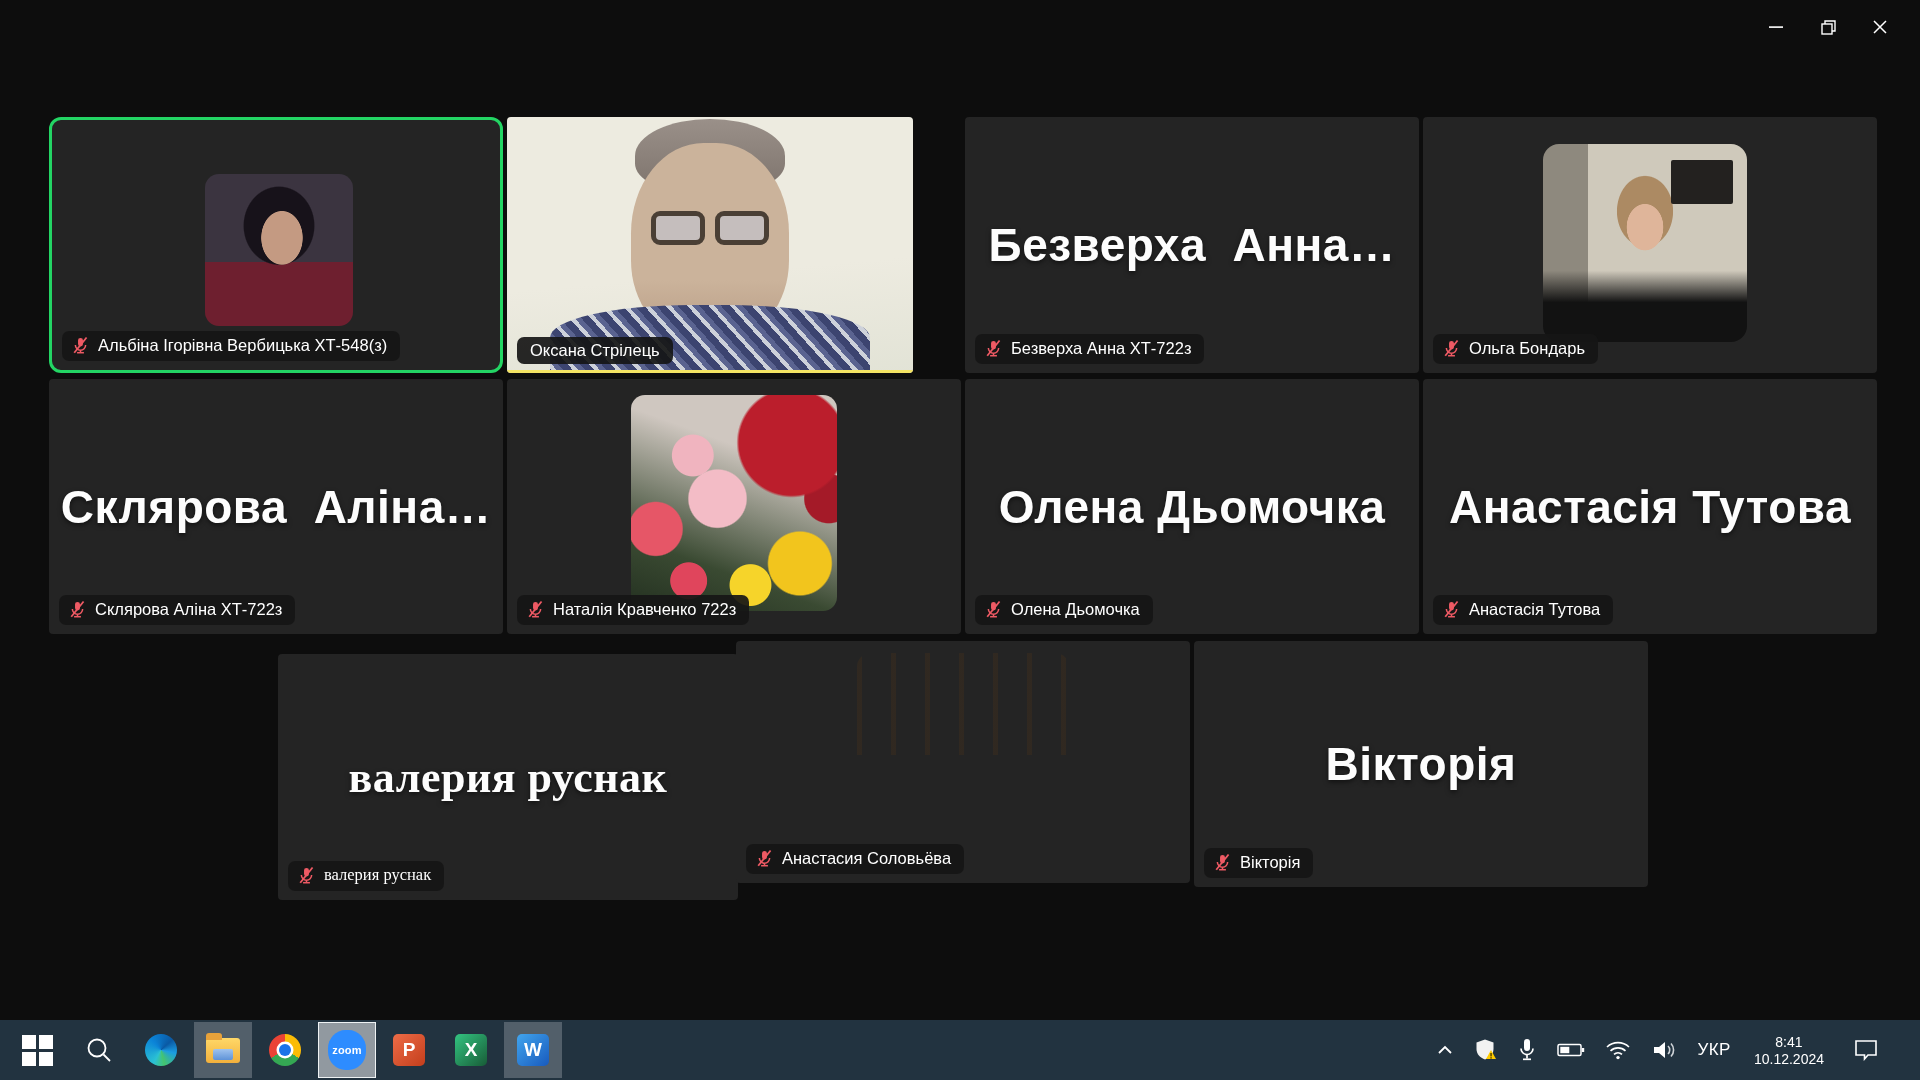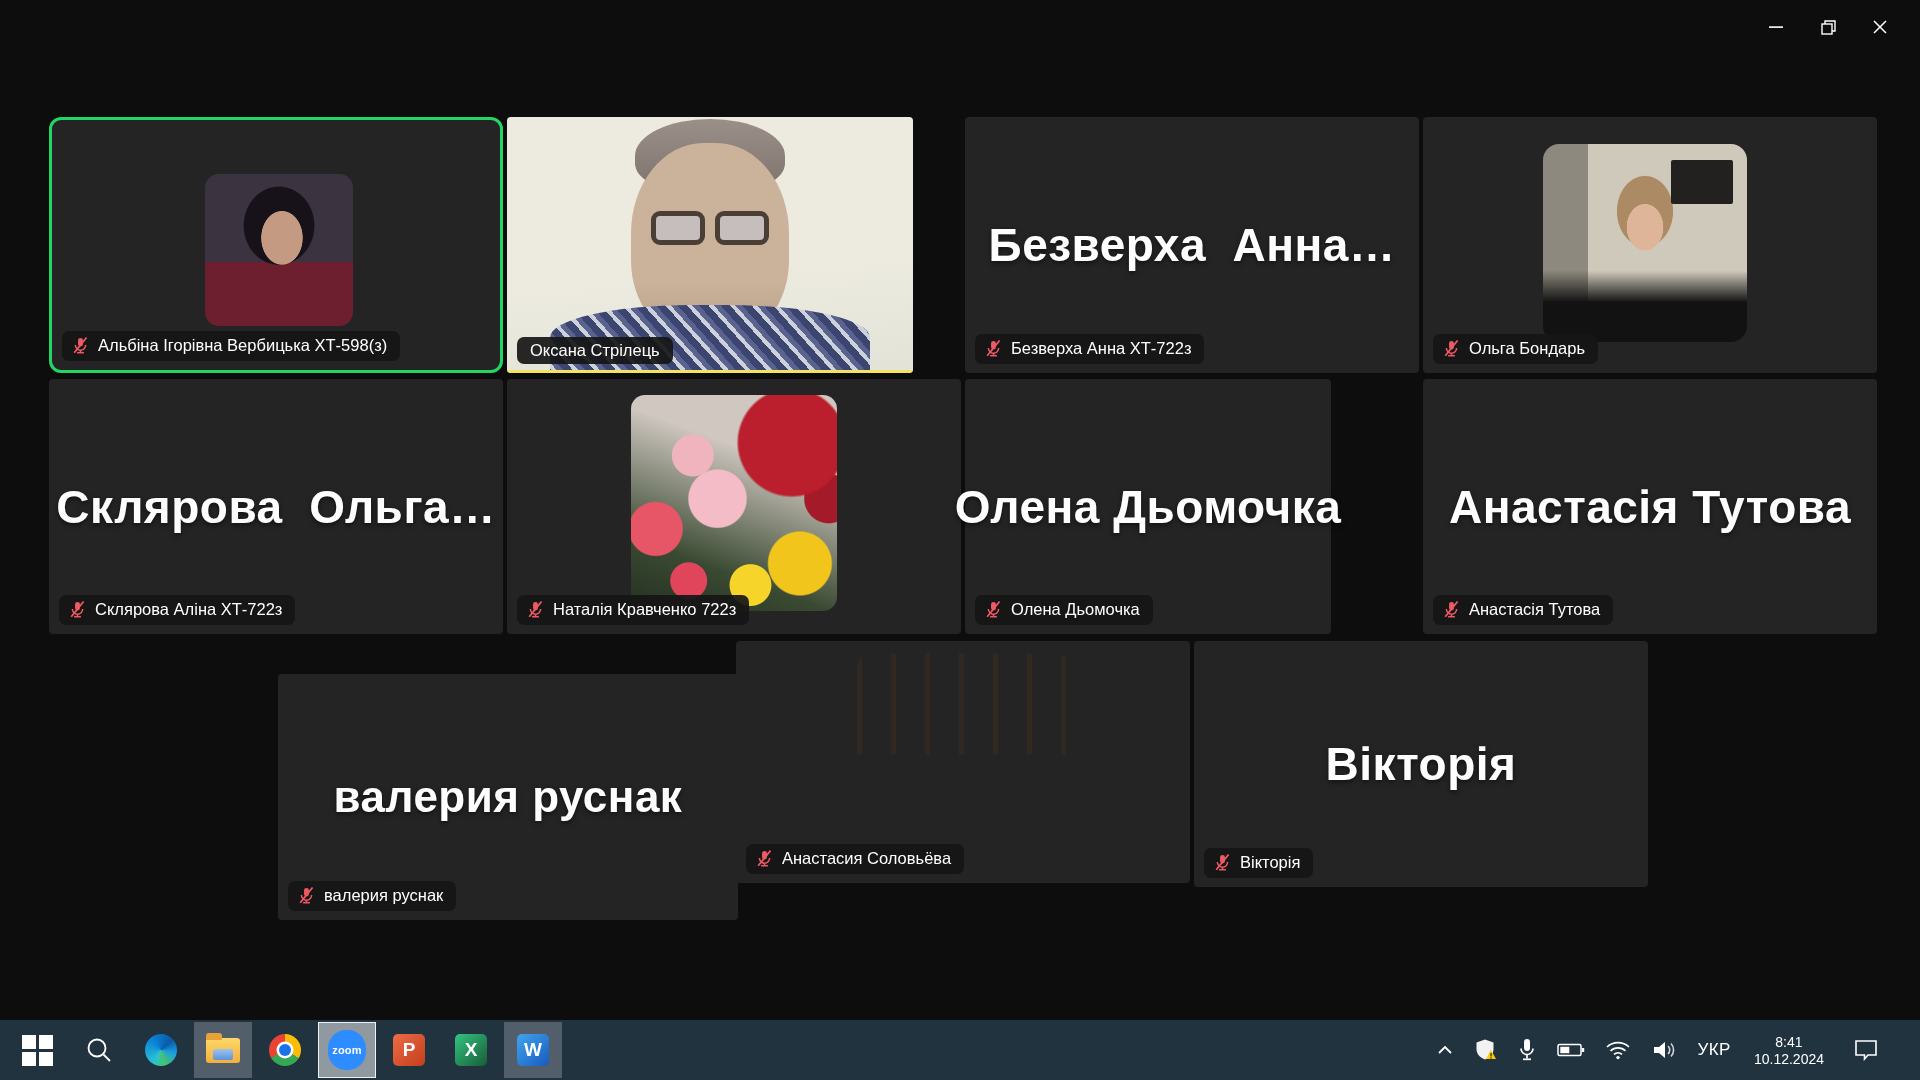--- a/index.html
+++ b/index.html
@@ -160,21 +160,21 @@
   <div class="pill">
     <svg class="mic-muted" viewBox="0 0 20 20">
       <g fill="#ee5a64" stroke="#ee5a64">
         <rect x="7.4" y="2" width="5.2" height="9" rx="2.6" stroke="none"></rect>
         <path d="M4.6 9.6a5.4 5.4 0 0 0 10.8 0" fill="none" stroke-width="1.6"></path>
         <line x1="10" y1="15" x2="10" y2="17.4" stroke-width="1.6"></line>
         <line x1="6.4" y1="17.6" x2="13.6" y2="17.6" stroke-width="1.6"></line>
         <line x1="3.4" y1="17.6" x2="16.4" y2="1.6" stroke-width="1.9"></line>
       </g>
     </svg>
-    <span>Альбіна Ігорівна Вербицька ХТ-598(з)</span>
+    <span>Альбіна Ігорівна Вербицька ХТ-548(з)</span>
   </div>
 </div>
 
 <div class="tile" style="left:507px;top:117px;width:406px;height:256px;">
   <div class="video-scene">
     <div class="vs-hairbun"></div>
     <div class="vs-head"></div>
     <div class="vs-glasses">
         <i></i>
         <i></i>
@@ -214,21 +214,21 @@
         <line x1="10" y1="15" x2="10" y2="17.4" stroke-width="1.6"></line>
         <line x1="6.4" y1="17.6" x2="13.6" y2="17.6" stroke-width="1.6"></line>
         <line x1="3.4" y1="17.6" x2="16.4" y2="1.6" stroke-width="1.9"></line>
       </g>
     </svg>
     <span>Ольга Бондарь</span>
   </div>
 </div>
 
 <div class="tile" style="left:49px;top:379px;width:454px;height:255px;">
-  <div class="bigname">Склярова  Ольга…</div>
+  <div class="bigname">Склярова  Аліна…</div>
   <div class="pill">
     <svg class="mic-muted" viewBox="0 0 20 20">
       <g fill="#ee5a64" stroke="#ee5a64">
         <rect x="7.4" y="2" width="5.2" height="9" rx="2.6" stroke="none"></rect>
         <path d="M4.6 9.6a5.4 5.4 0 0 0 10.8 0" fill="none" stroke-width="1.6"></path>
         <line x1="10" y1="15" x2="10" y2="17.4" stroke-width="1.6"></line>
         <line x1="6.4" y1="17.6" x2="13.6" y2="17.6" stroke-width="1.6"></line>
         <line x1="3.4" y1="17.6" x2="16.4" y2="1.6" stroke-width="1.9"></line>
       </g>
     </svg>
@@ -245,21 +245,21 @@
         <path d="M4.6 9.6a5.4 5.4 0 0 0 10.8 0" fill="none" stroke-width="1.6"></path>
         <line x1="10" y1="15" x2="10" y2="17.4" stroke-width="1.6"></line>
         <line x1="6.4" y1="17.6" x2="13.6" y2="17.6" stroke-width="1.6"></line>
         <line x1="3.4" y1="17.6" x2="16.4" y2="1.6" stroke-width="1.9"></line>
       </g>
     </svg>
     <span>Наталія Кравченко 722з</span>
   </div>
 </div>
 
-<div class="tile" style="left:965px;top:379px;width:366px;height:255px;">
+<div class="tile" style="left:965px;top:379px;width:454px;height:255px;">
   <div class="bigname">Олена Дьомочка</div>
   <div class="pill">
     <svg class="mic-muted" viewBox="0 0 20 20">
       <g fill="#ee5a64" stroke="#ee5a64">
         <rect x="7.4" y="2" width="5.2" height="9" rx="2.6" stroke="none"></rect>
         <path d="M4.6 9.6a5.4 5.4 0 0 0 10.8 0" fill="none" stroke-width="1.6"></path>
         <line x1="10" y1="15" x2="10" y2="17.4" stroke-width="1.6"></line>
         <line x1="6.4" y1="17.6" x2="13.6" y2="17.6" stroke-width="1.6"></line>
         <line x1="3.4" y1="17.6" x2="16.4" y2="1.6" stroke-width="1.9"></line>
       </g>
@@ -277,21 +277,21 @@
         <path d="M4.6 9.6a5.4 5.4 0 0 0 10.8 0" fill="none" stroke-width="1.6"></path>
         <line x1="10" y1="15" x2="10" y2="17.4" stroke-width="1.6"></line>
         <line x1="6.4" y1="17.6" x2="13.6" y2="17.6" stroke-width="1.6"></line>
         <line x1="3.4" y1="17.6" x2="16.4" y2="1.6" stroke-width="1.9"></line>
       </g>
     </svg>
     <span>Анастасія Тутова</span>
   </div>
 </div>
 
-<div class="tile" style="left:278px;top:674px;width:460px;height:246px;">
+<div class="tile" style="left:278px;top:654px;width:460px;height:246px;font-family:Liberation Serif, serif;">
   <div class="bigname" style="font-size:44px;">валерия руснак</div>
   <div class="pill">
     <svg class="mic-muted" viewBox="0 0 20 20">
       <g fill="#ee5a64" stroke="#ee5a64">
         <rect x="7.4" y="2" width="5.2" height="9" rx="2.6" stroke="none"></rect>
         <path d="M4.6 9.6a5.4 5.4 0 0 0 10.8 0" fill="none" stroke-width="1.6"></path>
         <line x1="10" y1="15" x2="10" y2="17.4" stroke-width="1.6"></line>
         <line x1="6.4" y1="17.6" x2="13.6" y2="17.6" stroke-width="1.6"></line>
         <line x1="3.4" y1="17.6" x2="16.4" y2="1.6" stroke-width="1.9"></line>
       </g>

